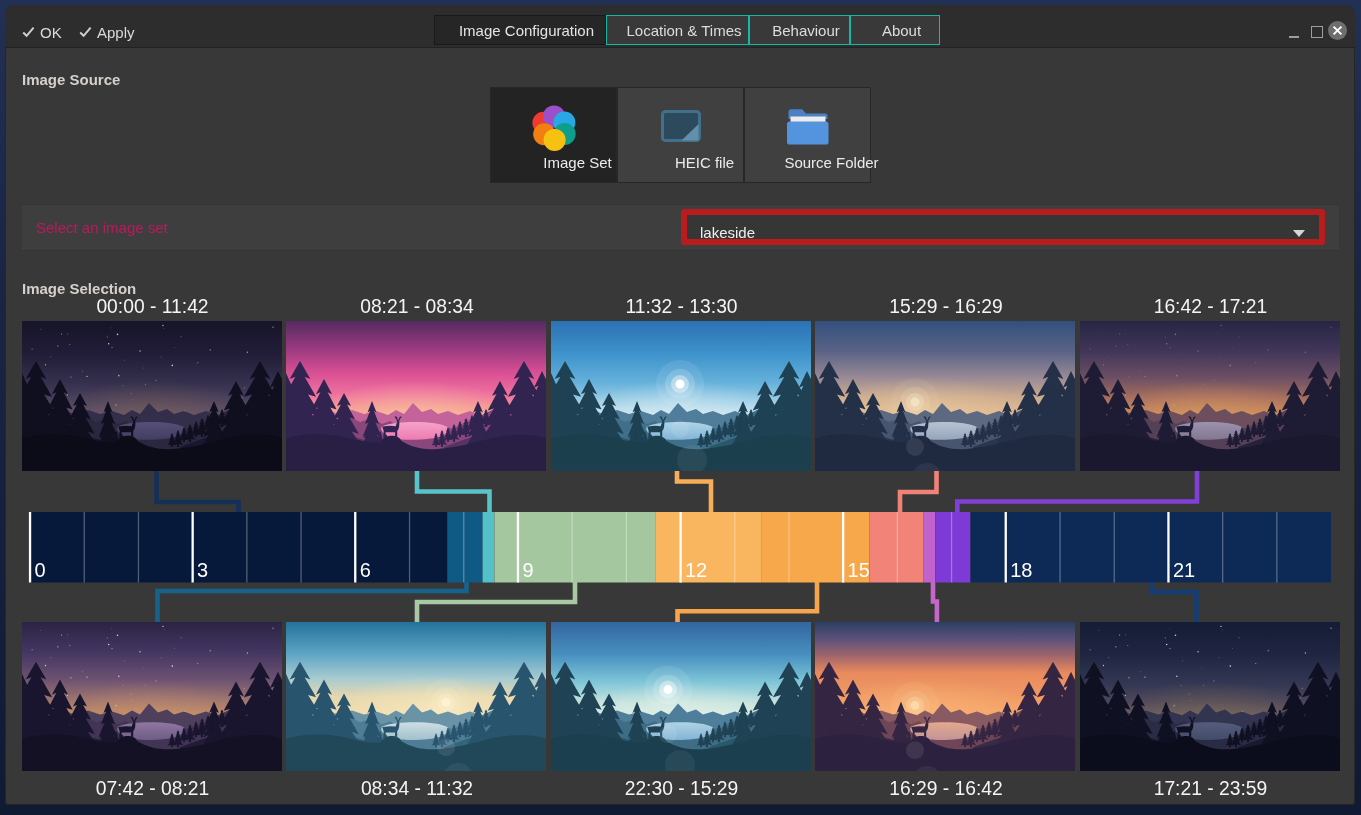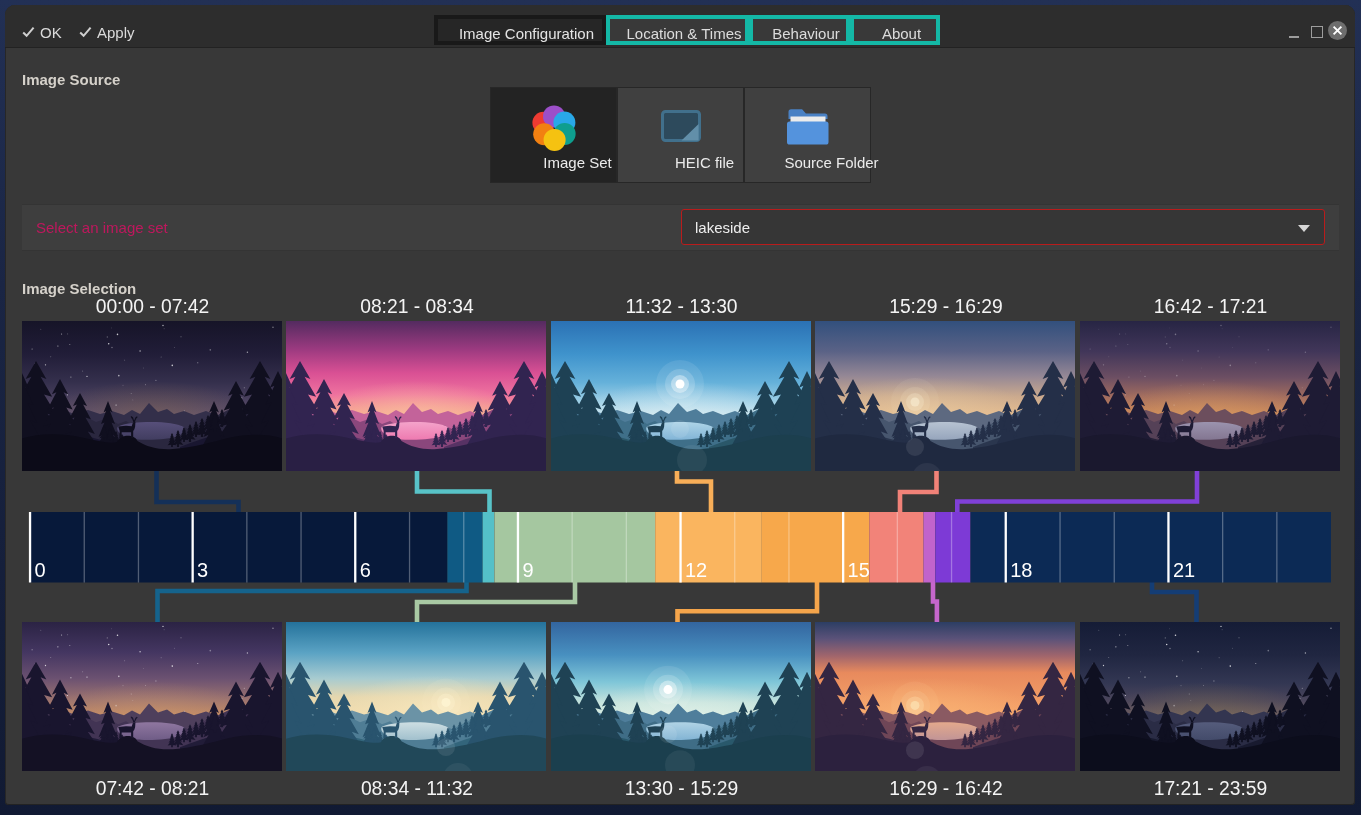--- a/index.html
+++ b/index.html
@@ -1,29 +1,29 @@
 <!DOCTYPE html>
 <html><head><meta charset="utf-8"><style>
 * { margin:0; padding:0; box-sizing:border-box; }
 html,body { width:1361px; height:815px; overflow:hidden; }
 body { font-family:"Liberation Sans", sans-serif; background:linear-gradient(180deg,#223055 0%,#1a2544 35%,#111a33 100%); position:relative; }
 #win { position:absolute; left:5px; top:5px; width:1350px; height:800px; background:#383838; border-radius:10px 10px 4px 4px; box-shadow:inset 1px 0 0 #272727, inset -1px 0 0 #272727, inset 0 -1px 0 #232323; }
 #tbar { position:absolute; left:5px; top:5px; width:1350px; height:43px; background:#2d2d2d; border-radius:10px 10px 0 0; border-bottom:1px solid #222; }
 .okap { position:absolute; top:24px; font-size:15px; color:#dadada; display:flex; align-items:center; height:16px; }
-.tab { position:absolute; top:15px; height:30px; line-height:29px; font-size:15px; color:#dcdcdc; text-align:center; background:#393939; border:4px solid #14b8a6;padding-left:13px; }
+.tab { position:absolute; top:15px; height:30px; line-height:29px; font-size:15px; color:#dcdcdc; text-align:center; background:#393939; border:1px solid #14b8a6;padding-left:13px; }
 .tab.sel { background:#262626; border-color:#191919; color:#e4e4e4; }
 .wbtn { position:absolute; }
 .h1 { position:absolute; left:22px; font-size:15px; font-weight:bold; color:#d5d1ca;margin-top:11px; }
 .srcbtn { position:absolute; top:87px; height:96px; width:127px; background:#404040; border:1px solid #272727;padding-left:24px; }
 .srcbtn.sel { background:#232323; }
 .srcbtn .ic { position:absolute; top:16px; left:0; width:100%; text-align:center; }
 .srcbtn .lb { position:absolute; bottom:11px; width:100%; text-align:center; font-size:15px; color:#ebebeb; }
 #row { position:absolute; left:22px; top:204px; width:1317px; height:47px; background:#3e3e3e; border-top:1px solid #343434; border-bottom:1px solid #343434; }
 #rowlab { position:absolute; left:36px; top:219px; font-size:15px; color:#be185d; }
-#combo { position:absolute; left:681px; top:209px; width:644px; height:36px; background:#363636; border:1px solid #b91c1c; border-radius:3px; }
+#combo { position:absolute; left:681px; top:209px; width:644px; height:36px; background:#363636; border:6px solid #b91c1c; border-radius:3px; }
 #combo .tx { position:absolute; left:13px; top:8.5px; font-size:15px; color:#eeeeee; }
 #combo .ar { position:absolute; right:14px; top:15px; width:0; height:0; border-left:6px solid transparent; border-right:6px solid transparent; border-top:7px solid #d6d6d6; }
 .tlab { position:absolute; width:220px; text-align:center; font-size:19.3px; color:#f4f4f4; }
 .th { position:absolute; width:260px; }
 </style></head>
 <body>
 <svg width="0" height="0" style="position:absolute">
 <defs>
 <path id="pine" d="M0,0 L9,16 L4,14 L14,32 L7,30 L19,50 L10,47 L25,68 L13,65 L31,88 L6,84 L6,100 L-6,100 L-6,84 L-31,88 L-13,65 L-25,68 L-10,47 L-19,50 L-7,30 L-14,32 L-4,14 L-9,16 Z" fill="currentColor"></path>
 <path id="ridgeD" d="M0,92 L14,87 L26,92 L40,88 L52,93 L66,89 L78,93 L90,90 L102,94 L110,89 L118,93 L127,82 L136,91 L145,88 L152,93 L162,90 L172,94 L184,90 L196,95 L206,91 L214,95 L224,92 L232,96 L242,93 L252,97 L260,94 L260,150 L0,150 Z" fill="currentColor"></path>
@@ -157,28 +157,28 @@
 </svg></div>
     <div class="lb">Source Folder</div>
   </div>
 <div id="row"></div>
 <div id="rowlab">Select an image set</div>
 <div id="combo">
     <div class="tx">lakeside</div>
     <div class="ar"></div>
   </div>
 <div class="h1" style="top:268.5px">Image Selection</div>
-<div class="tlab" style="left:42.5px;top:296px">00:00 - 07:42</div>
+<div class="tlab" style="left:42.5px;top:296px">00:00 - 11:42</div>
 <div class="tlab" style="left:307px;top:296px">08:21 - 08:34</div>
 <div class="tlab" style="left:571.5px;top:296px">11:32 - 13:30</div>
 <div class="tlab" style="left:836px;top:296px">15:29 - 16:29</div>
 <div class="tlab" style="left:1100.5px;top:296px">16:42 - 17:21</div>
 <div class="tlab" style="left:42.5px;top:778px">07:42 - 08:21</div>
 <div class="tlab" style="left:307px;top:778px">08:34 - 11:32</div>
-<div class="tlab" style="left:571.5px;top:778px">13:30 - 15:29</div>
+<div class="tlab" style="left:571.5px;top:778px">22:30 - 15:29</div>
 <div class="tlab" style="left:836px;top:778px">16:29 - 16:42</div>
 <div class="tlab" style="left:1100.5px;top:778px">17:21 - 23:59</div>
 <svg class="th" style="left:22px;top:321px;height:150px" viewBox="0 0 260 150" preserveAspectRatio="none">
     <defs>
       <linearGradient id="sk0" x1="0" y1="0" x2="0" y2="1">
         <stop offset="0.0%" stop-color="#161428"></stop>
         <stop offset="22.1%" stop-color="#211d38"></stop>
         <stop offset="41.0%" stop-color="#35304d"></stop>
         <stop offset="53.5%" stop-color="#4c4260"></stop>
         <stop offset="63.0%" stop-color="#5e5070"></stop>

